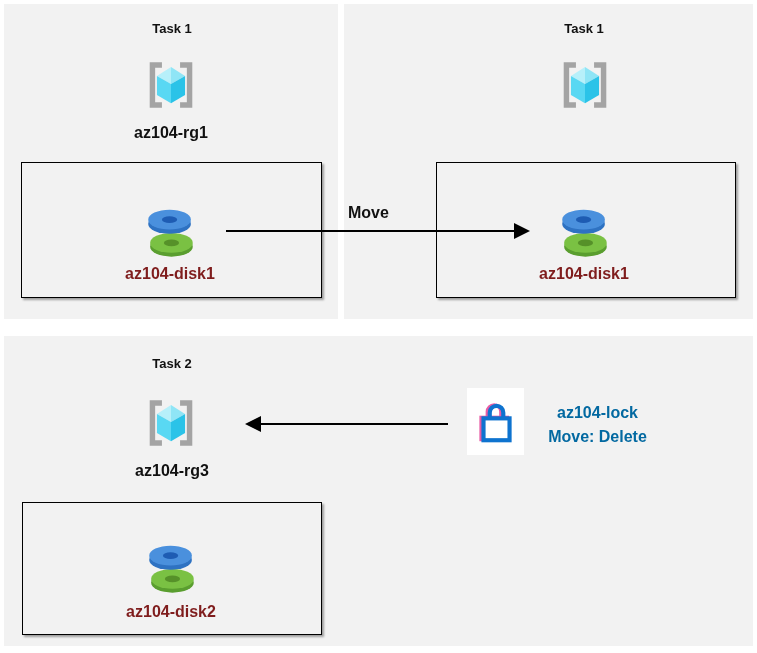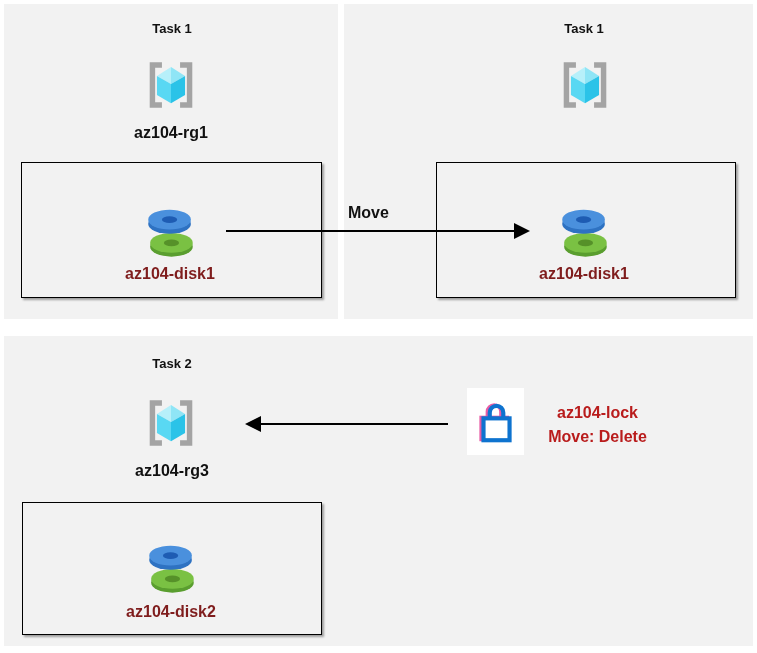--- a/index.html
+++ b/index.html
@@ -54,21 +54,21 @@
     border-top:8px solid transparent;border-bottom:8px solid transparent;
     border-right:16px solid #000;}
   #lock-head{left:245px;top:416px;}
 
   #move-label{position:absolute;left:348px;top:204px;width:60px;text-align:left;
     font-size:16px;font-weight:700;color:#111;}
 
   #lock-tile{position:absolute;left:467px;top:388px;width:57px;height:67px;background:#ffffff;
     display:flex;align-items:center;justify-content:center;}
   #lock-caption{position:absolute;left:527px;top:401px;width:141px;text-align:center;
-    font-size:16px;font-weight:700;color:#b91c1c;line-height:24px;}
+    font-size:16px;font-weight:700;color:#0369a1;line-height:24px;}
 </style>
 </head>
 <body>
 
 <div id="stage">
 
   <div class="panel" id="panel-task1"></div>
   <div class="panel" id="panel-task2"></div>
   <div class="panel" id="panel-task3"></div>
 

